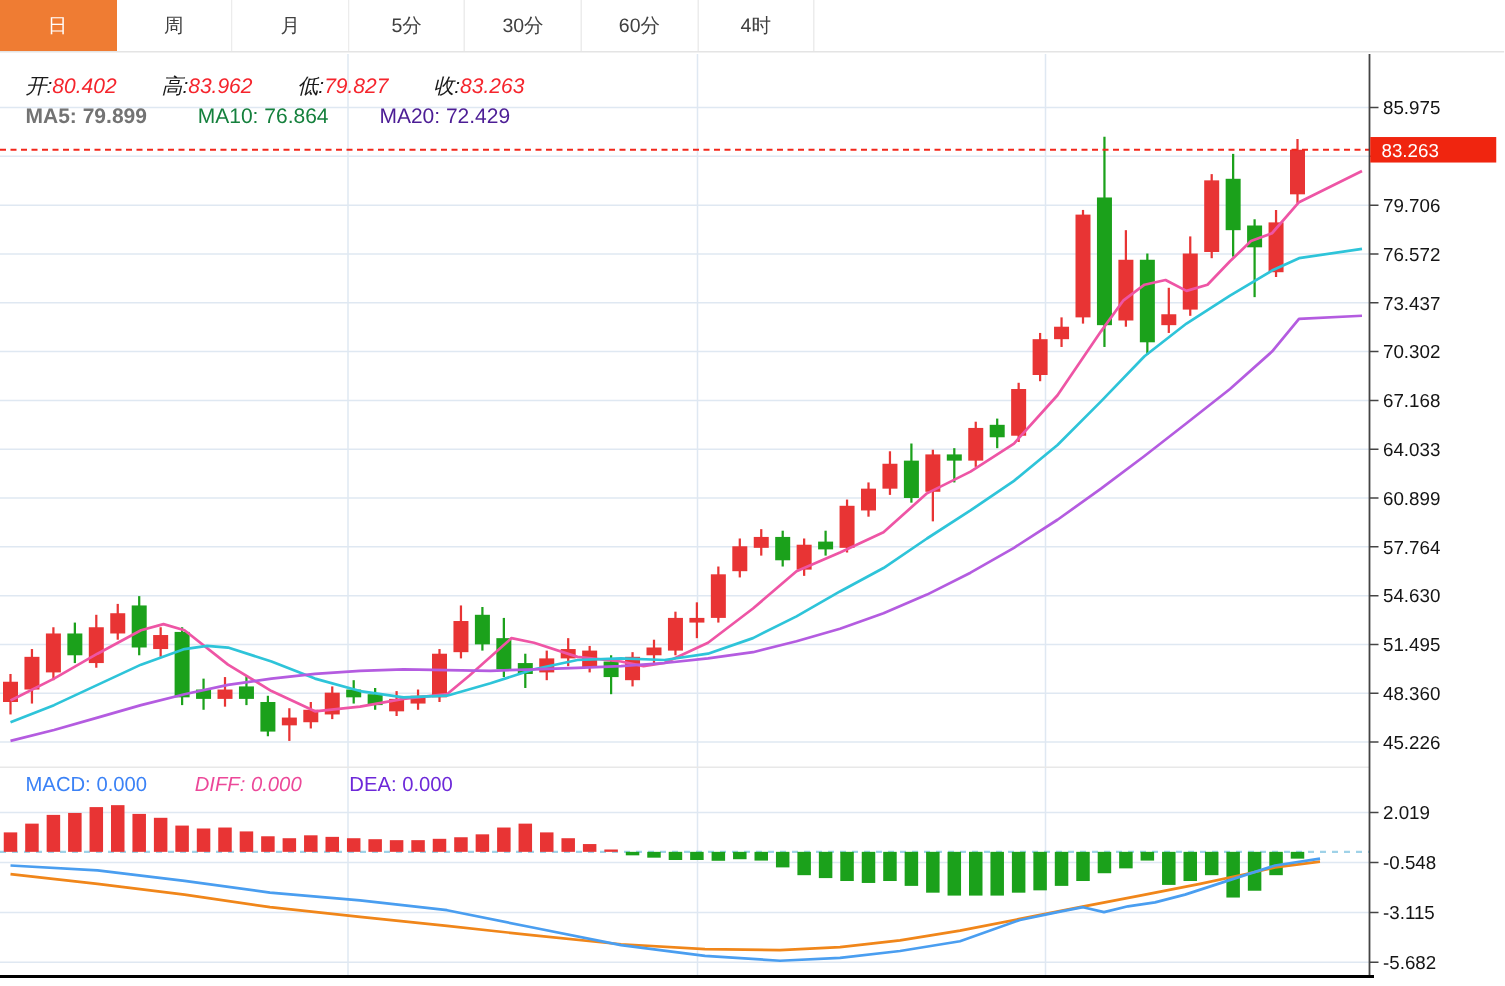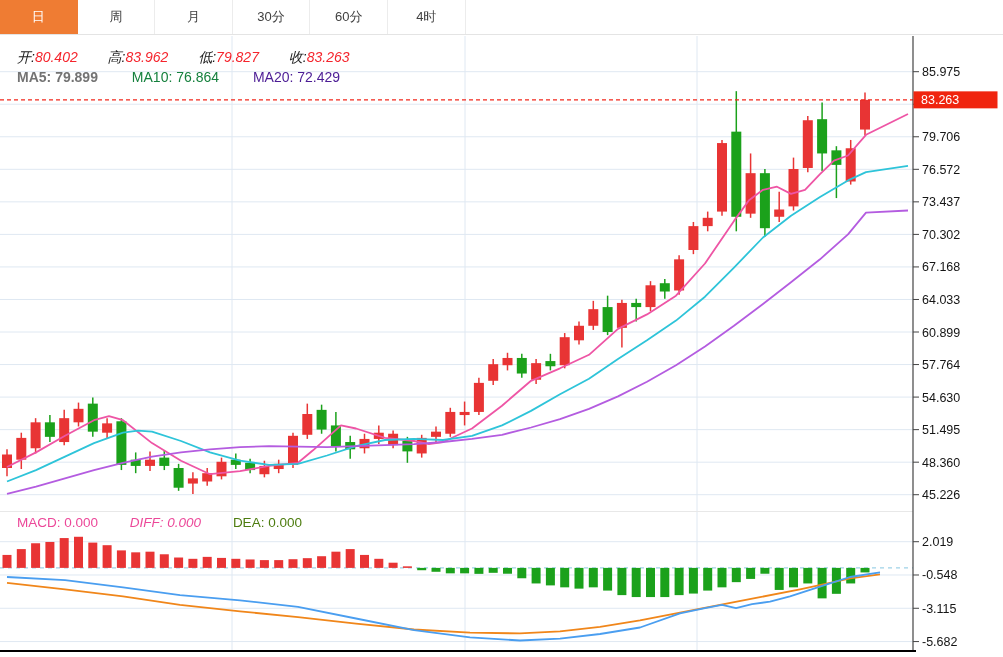--- a/index.html
+++ b/index.html
@@ -13,21 +13,21 @@
   .tab.active{background:#ef7c33;color:#fff;border-right:1px solid #ef7c33;}
   .legend{position:absolute;left:17px;font-size:14px;white-space:nowrap;z-index:4;}
   .legend-k1{top:49px;color:#1a1a1a;font-style:italic;}
   .legend-k1 .pair{margin-right:26px;}
   .legend-k1 .val{color:#f5242c;}
   .legend-k2{top:69px;}
   .legend-k2 .pair{margin-right:30px;}
   .ma5{color:#737373;font-weight:bold;}.ma10{color:#15803d;}.ma20{color:#4c1d95;}
   .legend-macd{top:515px;font-size:13.5px;}
   .legend-macd .pair{margin-right:28px;}
-  .macd-c{color:#ec4899;}.diff-c{color:#ec4899;font-style:italic;}.dea-c{color:#4d7c0f;}
+  .macd-c{color:#3b82f6;}.diff-c{color:#ec4899;font-style:italic;}.dea-c{color:#6d28d9;}
 </style>
 </head>
 <body>
 
 <div class="screen">
 
   <svg id="chart" width="1003" height="657">
       <g>
         <line x1="0" y1="71.7" x2="913" y2="71.7" stroke="#dfe8f2" stroke-width="1"></line>
         <line x1="0" y1="104.23405400000001" x2="913" y2="104.23405400000001" stroke="#dfe8f2" stroke-width="1"></line>
@@ -288,20 +288,21 @@
       </g>
       <line x1="0" y1="651" x2="916" y2="651" stroke="#000" stroke-width="2"></line>
       <rect x="0" y="36" width="913" height="475" fill="transparent"></rect>
       <rect x="0" y="512" width="913" height="139" fill="transparent"></rect>
     </svg>
 
   <div class="tabbar">
     <div class="tab active">日</div>
     <div class="tab">周</div>
     <div class="tab">月</div>
+    <div class="tab">5分</div>
     <div class="tab">30分</div>
     <div class="tab">60分</div>
     <div class="tab">4时</div>
   </div>
 
   <div class="legend legend-k1">
     <span class="pair"><span>开:</span><span class="val">80.402</span></span>
     <span class="pair"><span>高:</span><span class="val">83.962</span></span>
     <span class="pair"><span>低:</span><span class="val">79.827</span></span>
     <span class="pair"><span>收:</span><span class="val">83.263</span></span>

